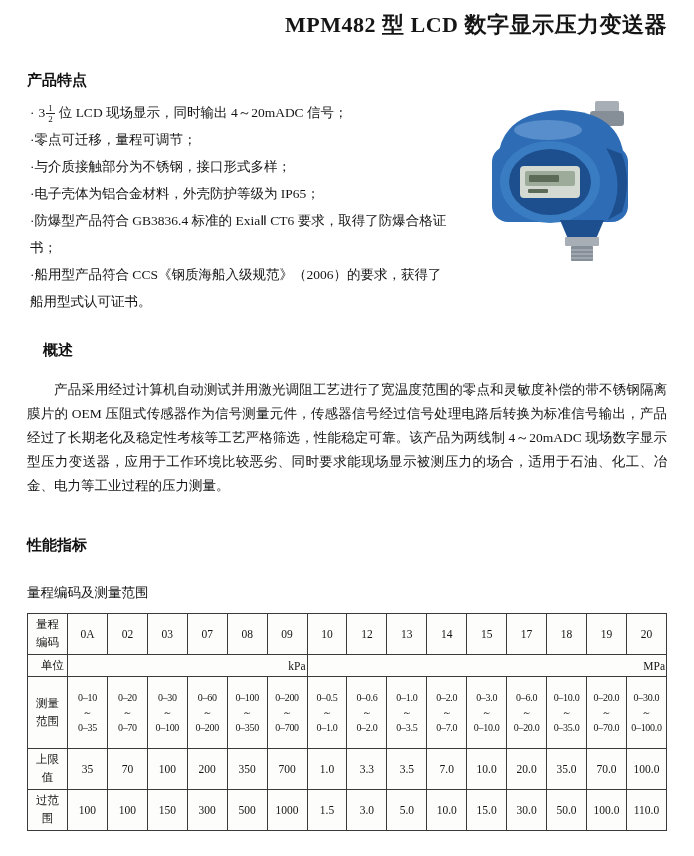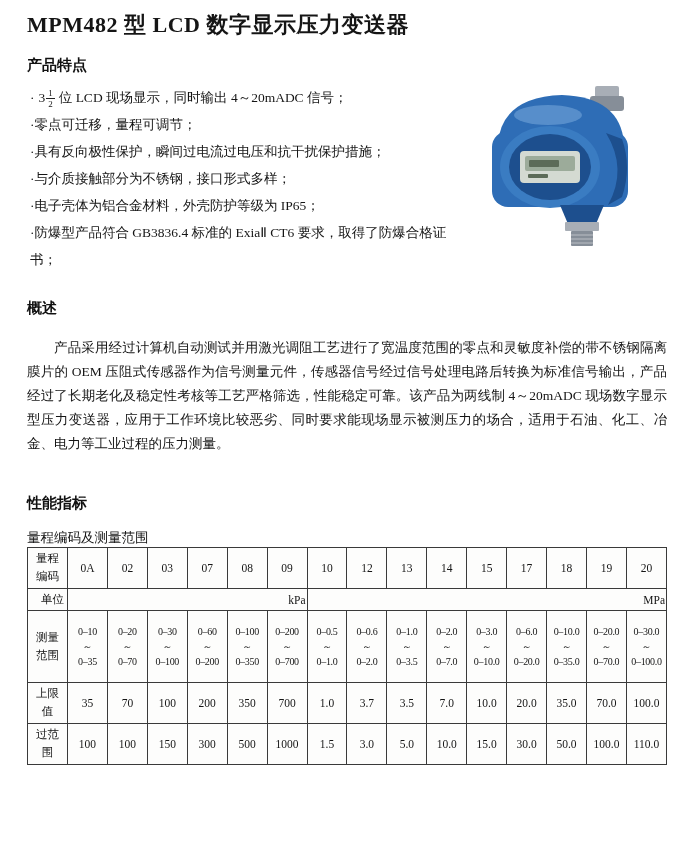--- a/index.html
+++ b/index.html
@@ -7,34 +7,34 @@
   body {
     width: 694px;
     height: 856px;
     overflow: hidden;
     font-family: "Liberation Serif", serif;
     color: #151515;
   }
   .page { padding: 8px 27px 6px 27px; }
 
   .doc-title {
-    text-align: left;
+    text-align: right;
     font-size: 22px;
     font-weight: bold;
     margin-top: 2px;
     letter-spacing: 0.5px;
   }
 
   .section-heading {
     font-size: 15px;
     font-weight: bold;
     color: #111;
   }
-  .features .section-heading { margin-top: 16px; }
-  .overview .section-heading { margin-top: 26px; }
+  .features .section-heading { margin-top: 31px; }
+  .overview .section-heading { margin-top: 26px; margin-left: 16px; }
   .performance .section-heading { margin-top: 38px; }
 
   
   .device-figure {
     float: right;
     width: 205px;
     height: 162px;
     margin: 10px 0 6px 14px;
   }
   .feature-list {
@@ -63,26 +63,27 @@
     font-size: 13.5px;
     line-height: 24px;
     text-align: justify;
     text-indent: 2em;
     margin-top: 18px;
   }
 
   
   .table-caption {
     font-size: 13.5px;
-    margin-top: 16px;
+    margin-top: 29px;
   }
   table.range-table {
     border-collapse: collapse;
     table-layout: fixed;
     width: 100%;
+    margin-top: 11px;
   }
   .range-table th, .range-table td {
     border: 1px solid #3a3a3a;
     text-align: center;
     vertical-align: middle;
     font-size: 11.5px;
     font-weight: normal;
     padding: 1px;
     background: #fdfdfc;
   }
@@ -140,24 +141,24 @@
         <line x1="109" y1="154" x2="131" y2="154" stroke-width="1.5" stroke="#a8aeb6"></line>
         <line x1="109" y1="158" x2="131" y2="158" stroke-width="1.5" stroke="#a8aeb6"></line>
       </svg>
     </div>
 
     <ul class="feature-list">
       <li>
         <span class="bullet-mark">·</span><span>3</span><span class="frac"><span class="frac-top">1</span><span class="frac-bottom">2</span></span><span class="first-rest">位 LCD 现场显示，同时输出 4～20mADC 信号；</span>
       </li>
       <li>·零点可迁移，量程可调节；</li>
-      <li>·具有反向极性保护，瞬间过电流过电压和抗干扰保护措施；</li>
       <li>·与介质接触部分为不锈钢，接口形式多样；</li>
       <li>·电子壳体为铝合金材料，外壳防护等级为 IP65；</li>
       <li>·防爆型产品符合 GB3836.4 标准的 ExiaⅡ CT6 要求，取得了防爆合格证书；</li>
+      <li>·船用型产品符合 CCS《钢质海船入级规范》（2006）的要求，获得了船用型式认可证书。</li>
     </ul>
   </div>
 
   <div class="overview">
     <h2 class="section-heading">概述</h2>
     <p class="overview-paragraph">产品采用经过计算机自动测试并用激光调阻工艺进行了宽温度范围的零点和灵敏度补偿的带不锈钢隔离膜片的 OEM 压阻式传感器作为信号测量元件，传感器信号经过信号处理电路后转换为标准信号输出，产品经过了长期老化及稳定性考核等工艺严格筛选，性能稳定可靠。该产品为两线制 4～20mADC 现场数字显示型压力变送器，应用于工作环境比较恶劣、同时要求能现场显示被测压力的场合，适用于石油、化工、冶金、电力等工业过程的压力测量。</p>
   </div>
 
   <div class="performance">
     <h2 class="section-heading">性能指标</h2>
@@ -268,21 +269,21 @@
           </tr>
         <tr class="row-upper">
           <th class="row-label">上限值</th>
         <td>35</td>
             <td>70</td>
             <td>100</td>
             <td>200</td>
             <td>350</td>
             <td>700</td>
             <td>1.0</td>
-            <td>3.7</td>
+            <td>3.3</td>
             <td>3.5</td>
             <td>7.0</td>
             <td>10.0</td>
             <td>20.0</td>
             <td>35.0</td>
             <td>70.0</td>
             <td>100.0</td>
           </tr>
         <tr class="row-over">
           <th class="row-label">过范围</th>

